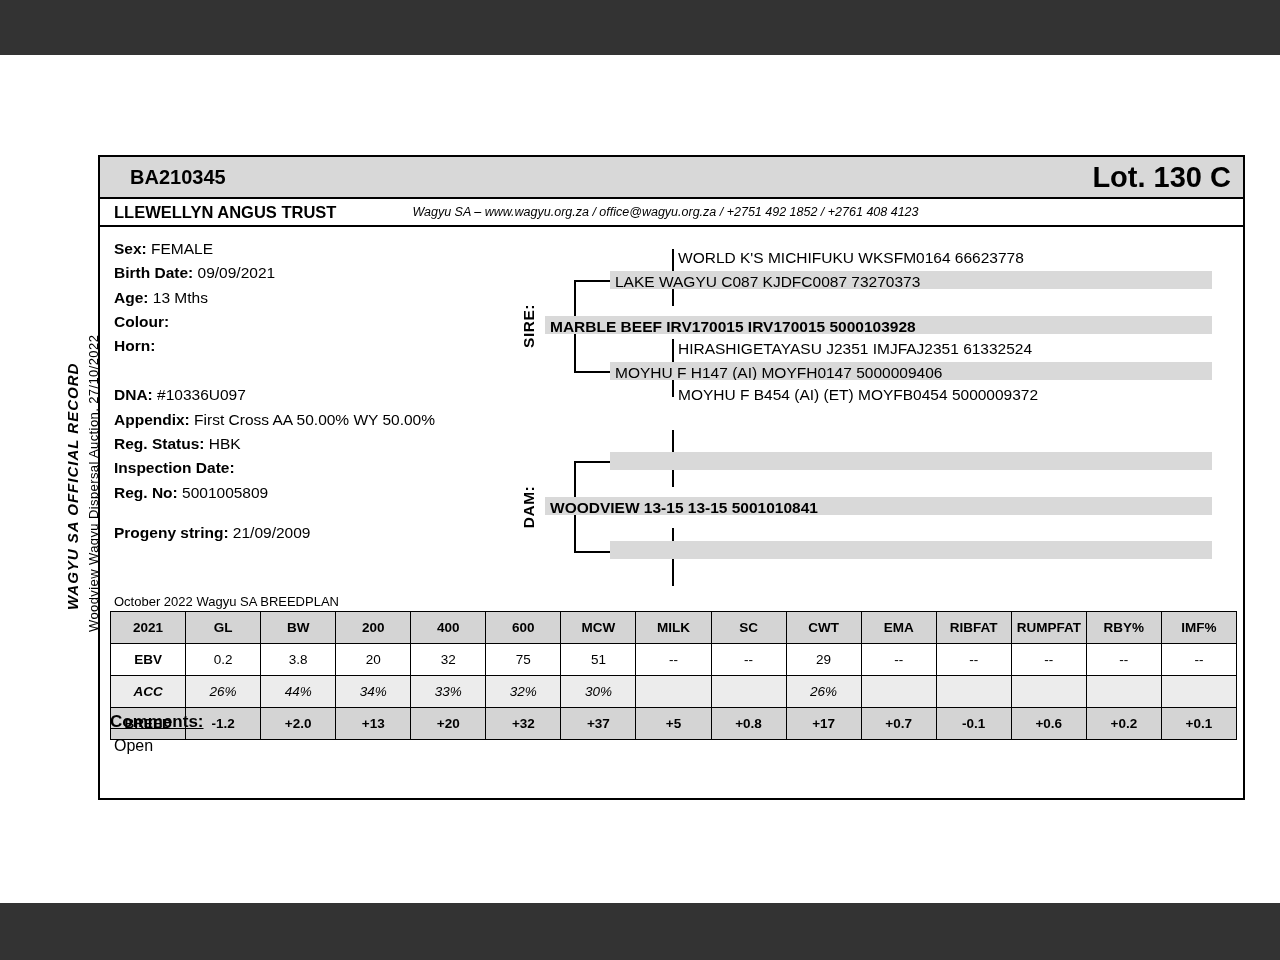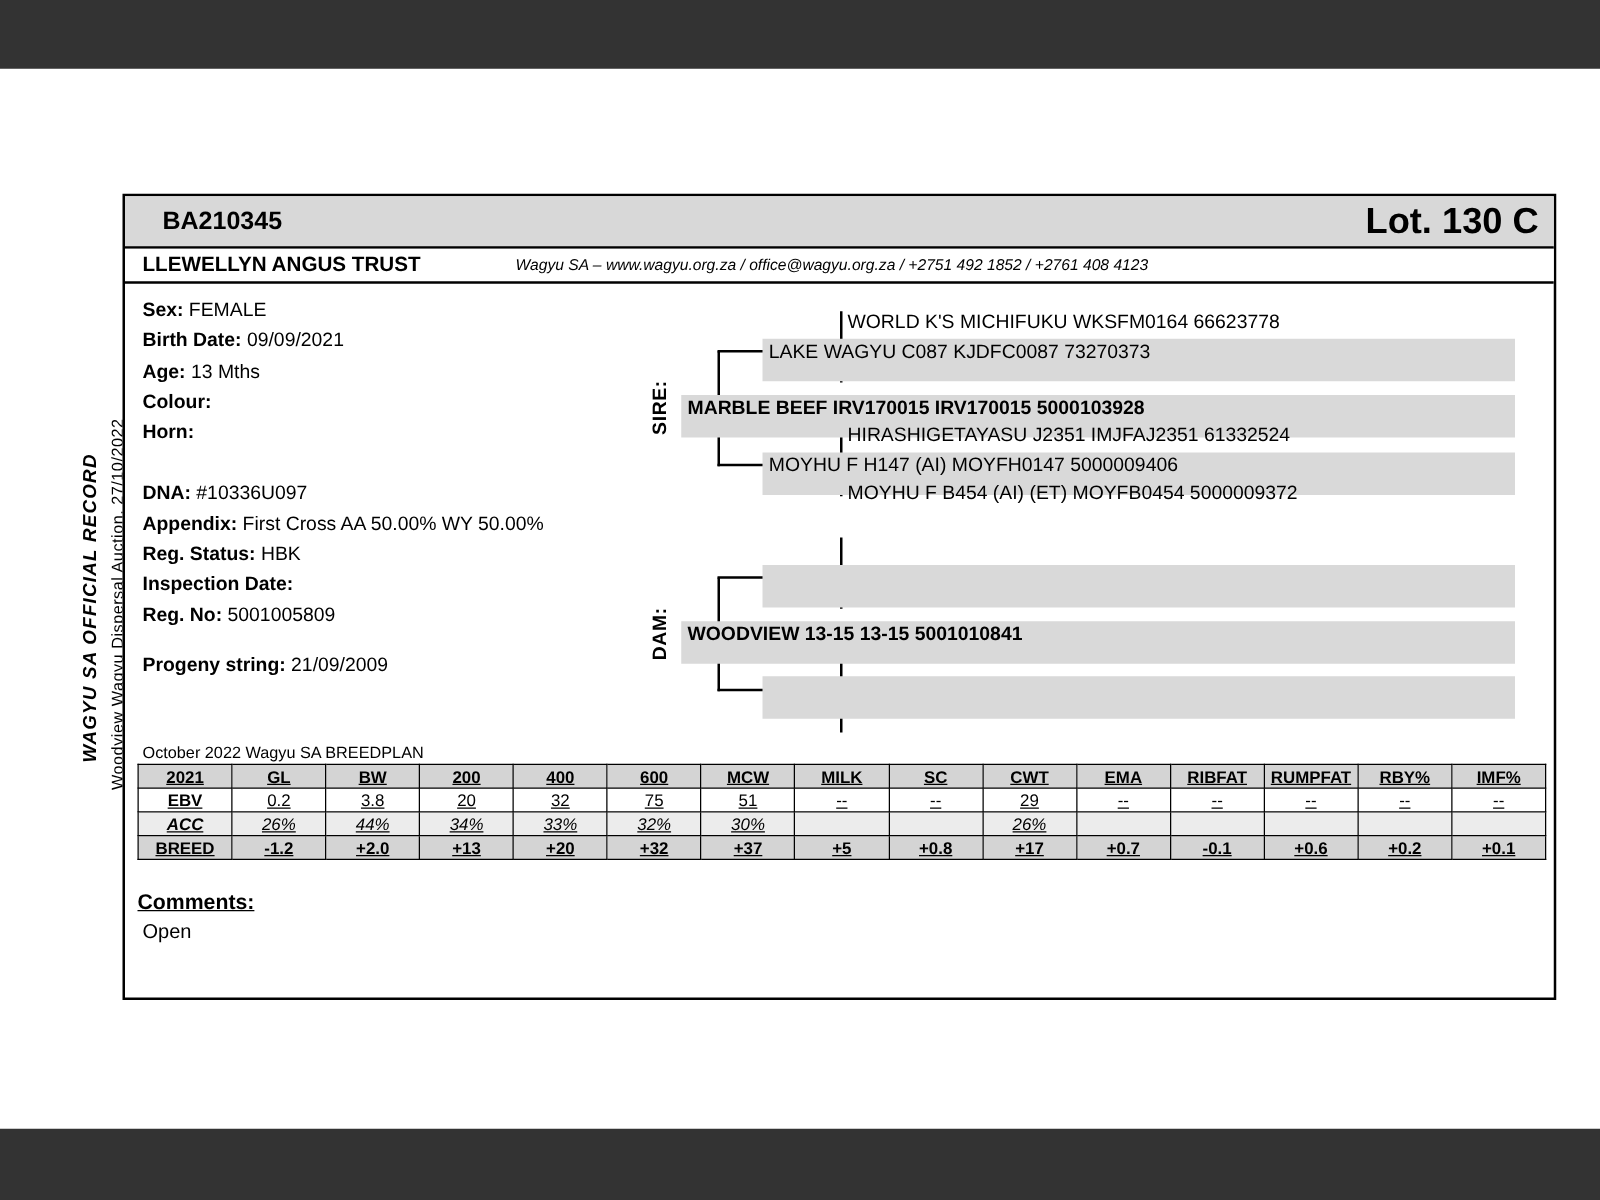--- a/index.html
+++ b/index.html
@@ -55,21 +55,21 @@
   
   .detail-row {
     position: absolute; left: 14px;
     font-size: 15.5px; line-height: 20px; white-space: nowrap;
   }
   .detail-row .lbl { font-weight: bold; }
 
   
   .ped-line { position: absolute; background: #000; }
   .ped-bar {
-    position: absolute; height: 34px; background: #d9d9d9;
+    position: absolute; height: 18px; background: #d9d9d9;
     font-size: 15.5px; line-height: 21px; padding-left: 5px;
     white-space: nowrap; overflow: hidden;
   }
   .ped-bar.parent { left: 445px; width: 667px; font-weight: bold; }
   .ped-bar.grand  { left: 510px; width: 602px; }
   .ped-name {
     position: absolute; left: 578px;
     font-size: 15.5px; line-height: 20px; white-space: nowrap;
   }
   .vlabel {
@@ -80,21 +80,21 @@
 
   
   .bp-caption { position: absolute; left: 14px; top: 437px; font-size: 13px; }
   .bp-table {
     position: absolute; left: 10px; top: 454px; width: 1127px;
     border-collapse: collapse; table-layout: fixed;
     font-size: 13.5px;
   }
   .bp-table td {
     border: 1px solid #000; text-align: center;
-    height: 19px; padding: 0 1px; overflow: hidden; white-space: nowrap; text-decoration: underline;
+    height: 32px; padding: 0 1px; overflow: hidden; white-space: nowrap;
   }
   .bp-table tr.hrow td { font-weight: bold; background: #d4d4d4; }
   .bp-table tr.ebv-row td { background: #fff; }
   .bp-table tr.ebv-row td.rowlabel { font-weight: bold; }
   .bp-table tr.acc-row td { background: #ececec; font-style: italic; }
   .bp-table tr.acc-row td.rowlabel { font-weight: bold; }
   .bp-table tr.breed-row td { background: #d4d4d4; font-weight: bold; }
 
   
   .comments-label {

